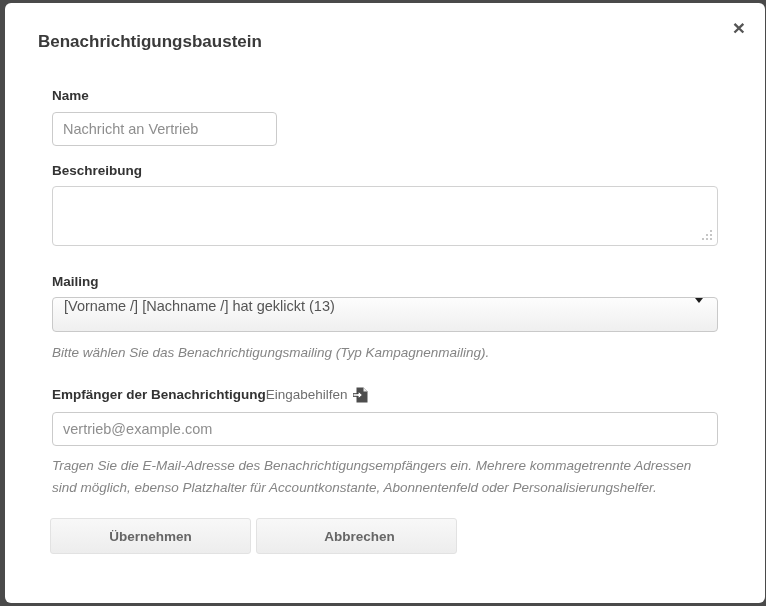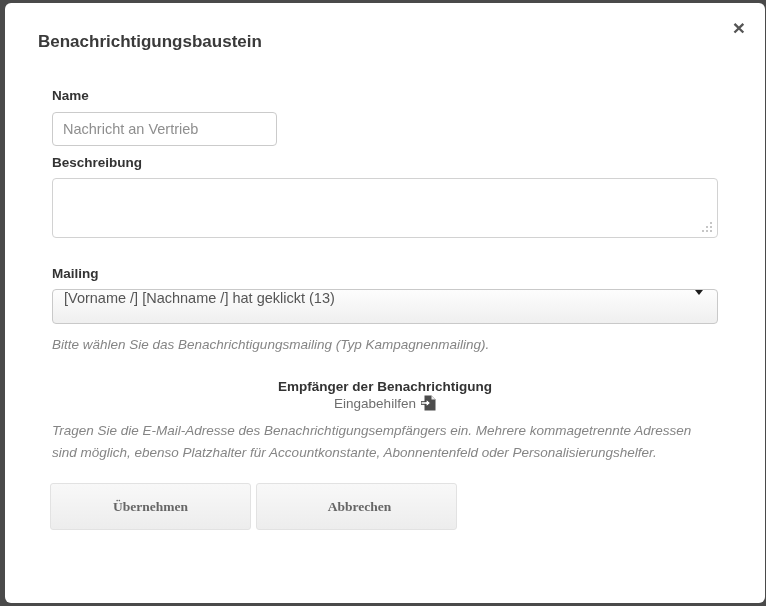--- a/index.html
+++ b/index.html
@@ -55,21 +55,21 @@
     font-family: "Liberation Sans", sans-serif;
     font-size: 14.5px;
     color: #8e8e8e;
     background: #fff;
     outline: none;
   }
   .group-name { margin-top: 35px; }
   .group-name .form-label { margin-bottom: 8px; }
   .input-name { width: 225px; display: block; }
 
-  .group-desc { margin-top: 8px; }
+  .group-desc { margin-top: 16px; }
   .textarea-wrap {
     position: relative;
     margin-top: 7px;
     height: 60px;
     border: 1px solid #d2d2d2;
     border-radius: 4px;
     background: #fff;
     box-sizing: border-box;
   }
   .textarea-wrap textarea {
@@ -127,21 +127,20 @@
     color: #858585;
     line-height: 22px;
   }
   .help-mailing { margin-top: 10px; }
   .help-recipient { margin-top: 9px; }
 
   .group-recipient { margin-top: 22px; }
   .recipient-head {
     display: flex;
     align-items: center;
-    flex-direction: column;
   }
   .input-helpers {
     display: flex;
     align-items: center;
     font-size: 13.5px;
     color: #6e6e6e;
     cursor: pointer;
   }
   .input-helpers .helpers-icon {
     margin-left: 5px;
@@ -149,26 +148,26 @@
   }
   .input-email { width: 100%; display: block; margin-top: 9px; }
 
   .btn-row {
     margin-top: 19px;
     padding: 0 45px;
     display: flex;
   }
   .btn {
     width: 201px;
-    height: 47px;
+    height: 36px;
     box-sizing: border-box;
     border: 1px solid #e2e2e2;
     border-radius: 3px;
     background: linear-gradient(#f8f8f8, #ededed);
-    font-family: Liberation Serif, serif;
+    font-family: Liberation Sans, sans-serif;
     font-size: 13.5px;
     font-weight: bold;
     color: #666;
     cursor: pointer;
   }
   .btn + .btn { margin-left: 5px; padding-left: 12px; }
 </style>
 </head>
 <body>
 
@@ -212,20 +211,21 @@
           <span>Eingabehilfen</span>
           <span class="helpers-icon">
             <svg width="15" height="16" viewBox="0 0 15 16">
               <path d="M3.5 0.5 h7 l4 4 v11 h-11 z" fill="#4d4d4d"></path>
               <path d="M10.5 0.5 l4 4 h-4 z" fill="#ececec"></path>
               <path d="M0 6.7 h5.2 v-2.6 l4.3 3.9 -4.3 3.9 v-2.6 h-5.2 z" fill="#ffffff" stroke="#3d3d3d" stroke-width="1"></path>
             </svg>
           </span>
         </div>
       </div>
+      <input class="text-input input-email" type="text" value="vertrieb@example.com" style="">
       <div class="help-text help-recipient">Tragen Sie die E-Mail-Adresse des Benachrichtigungsempfängers ein. Mehrere kommagetrennte Adressen sind möglich, ebenso Platzhalter für Accountkonstante, Abonnentenfeld oder Personalisierungshelfer.</div>
     </div>
 
   </div>
 
   <div class="btn-row">
     <button class="btn">Übernehmen</button>
     <button class="btn">Abbrechen</button>
   </div>
 

